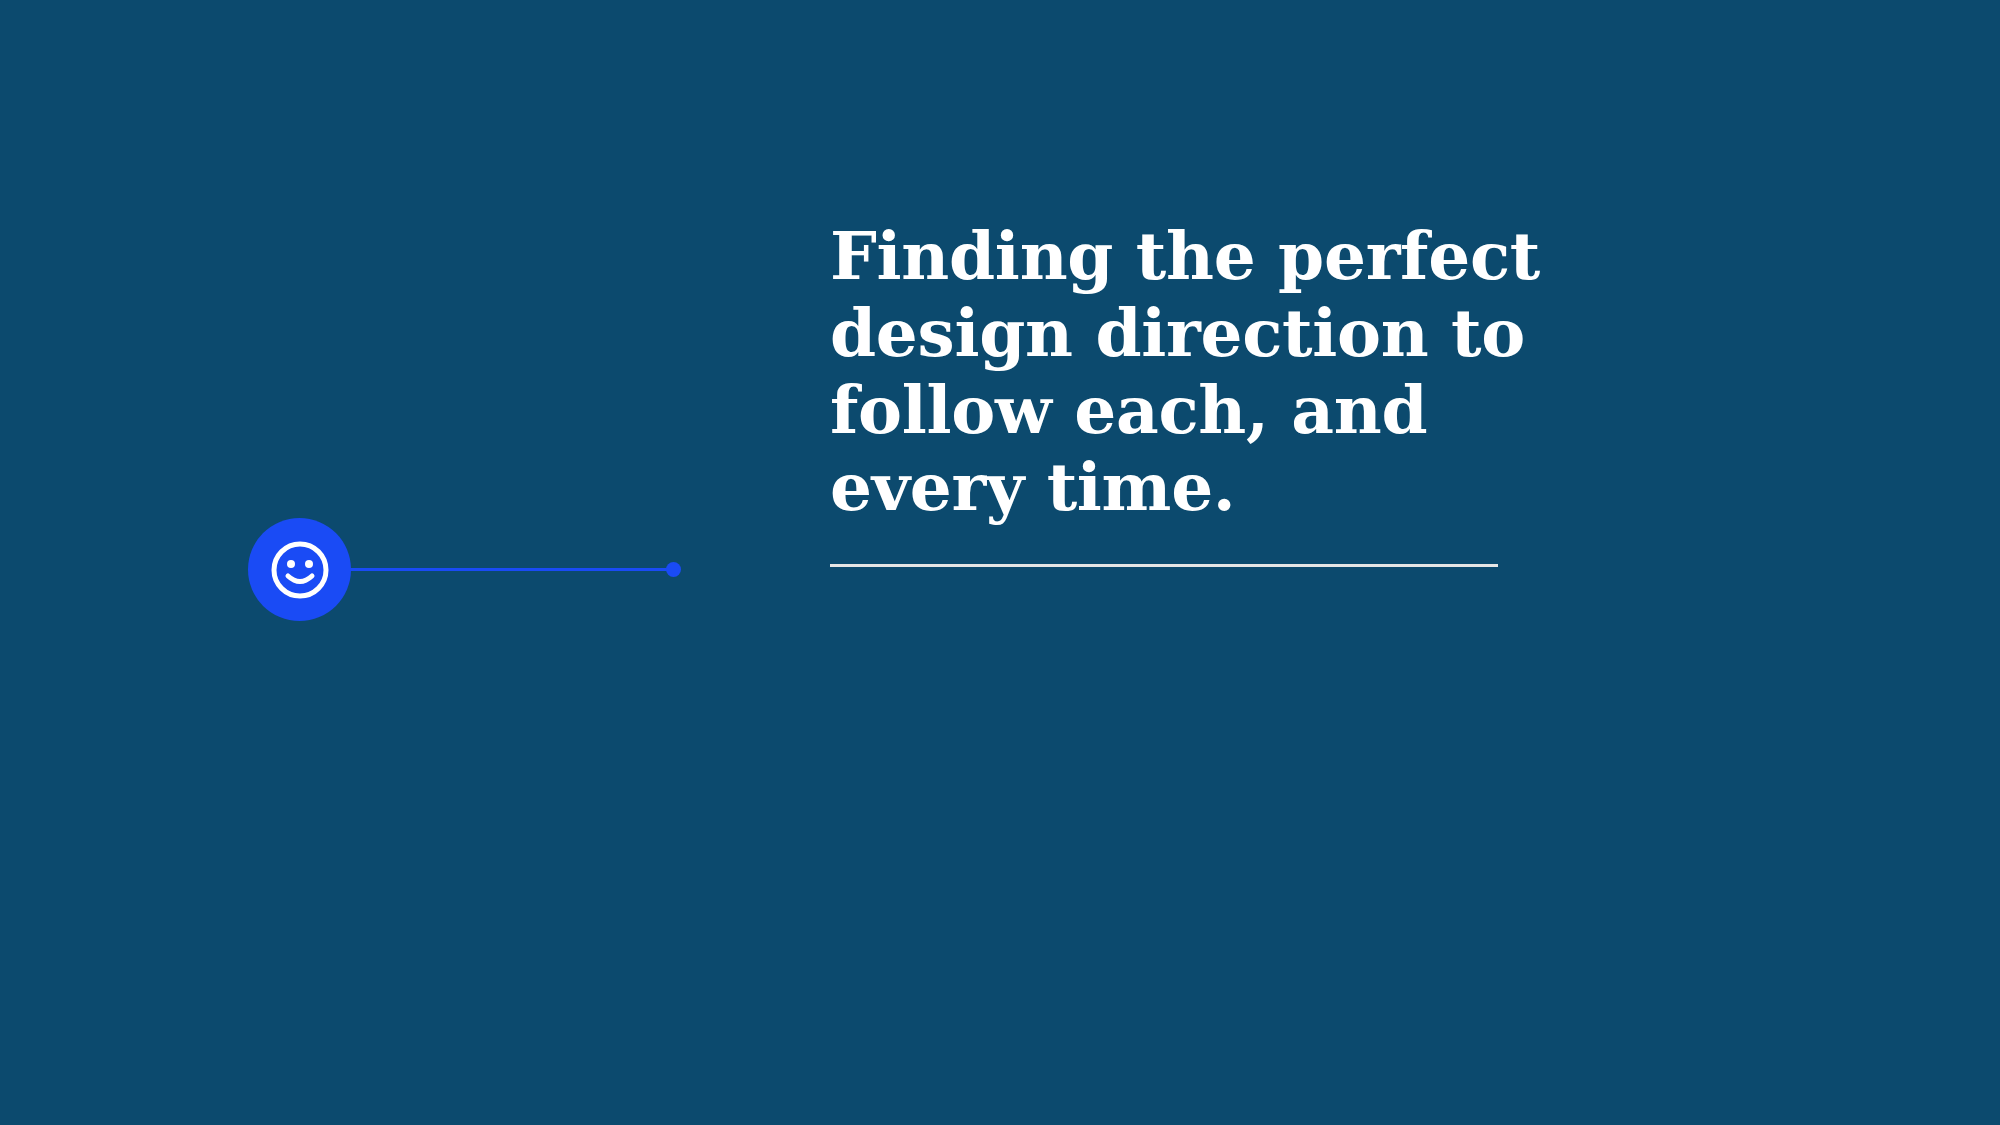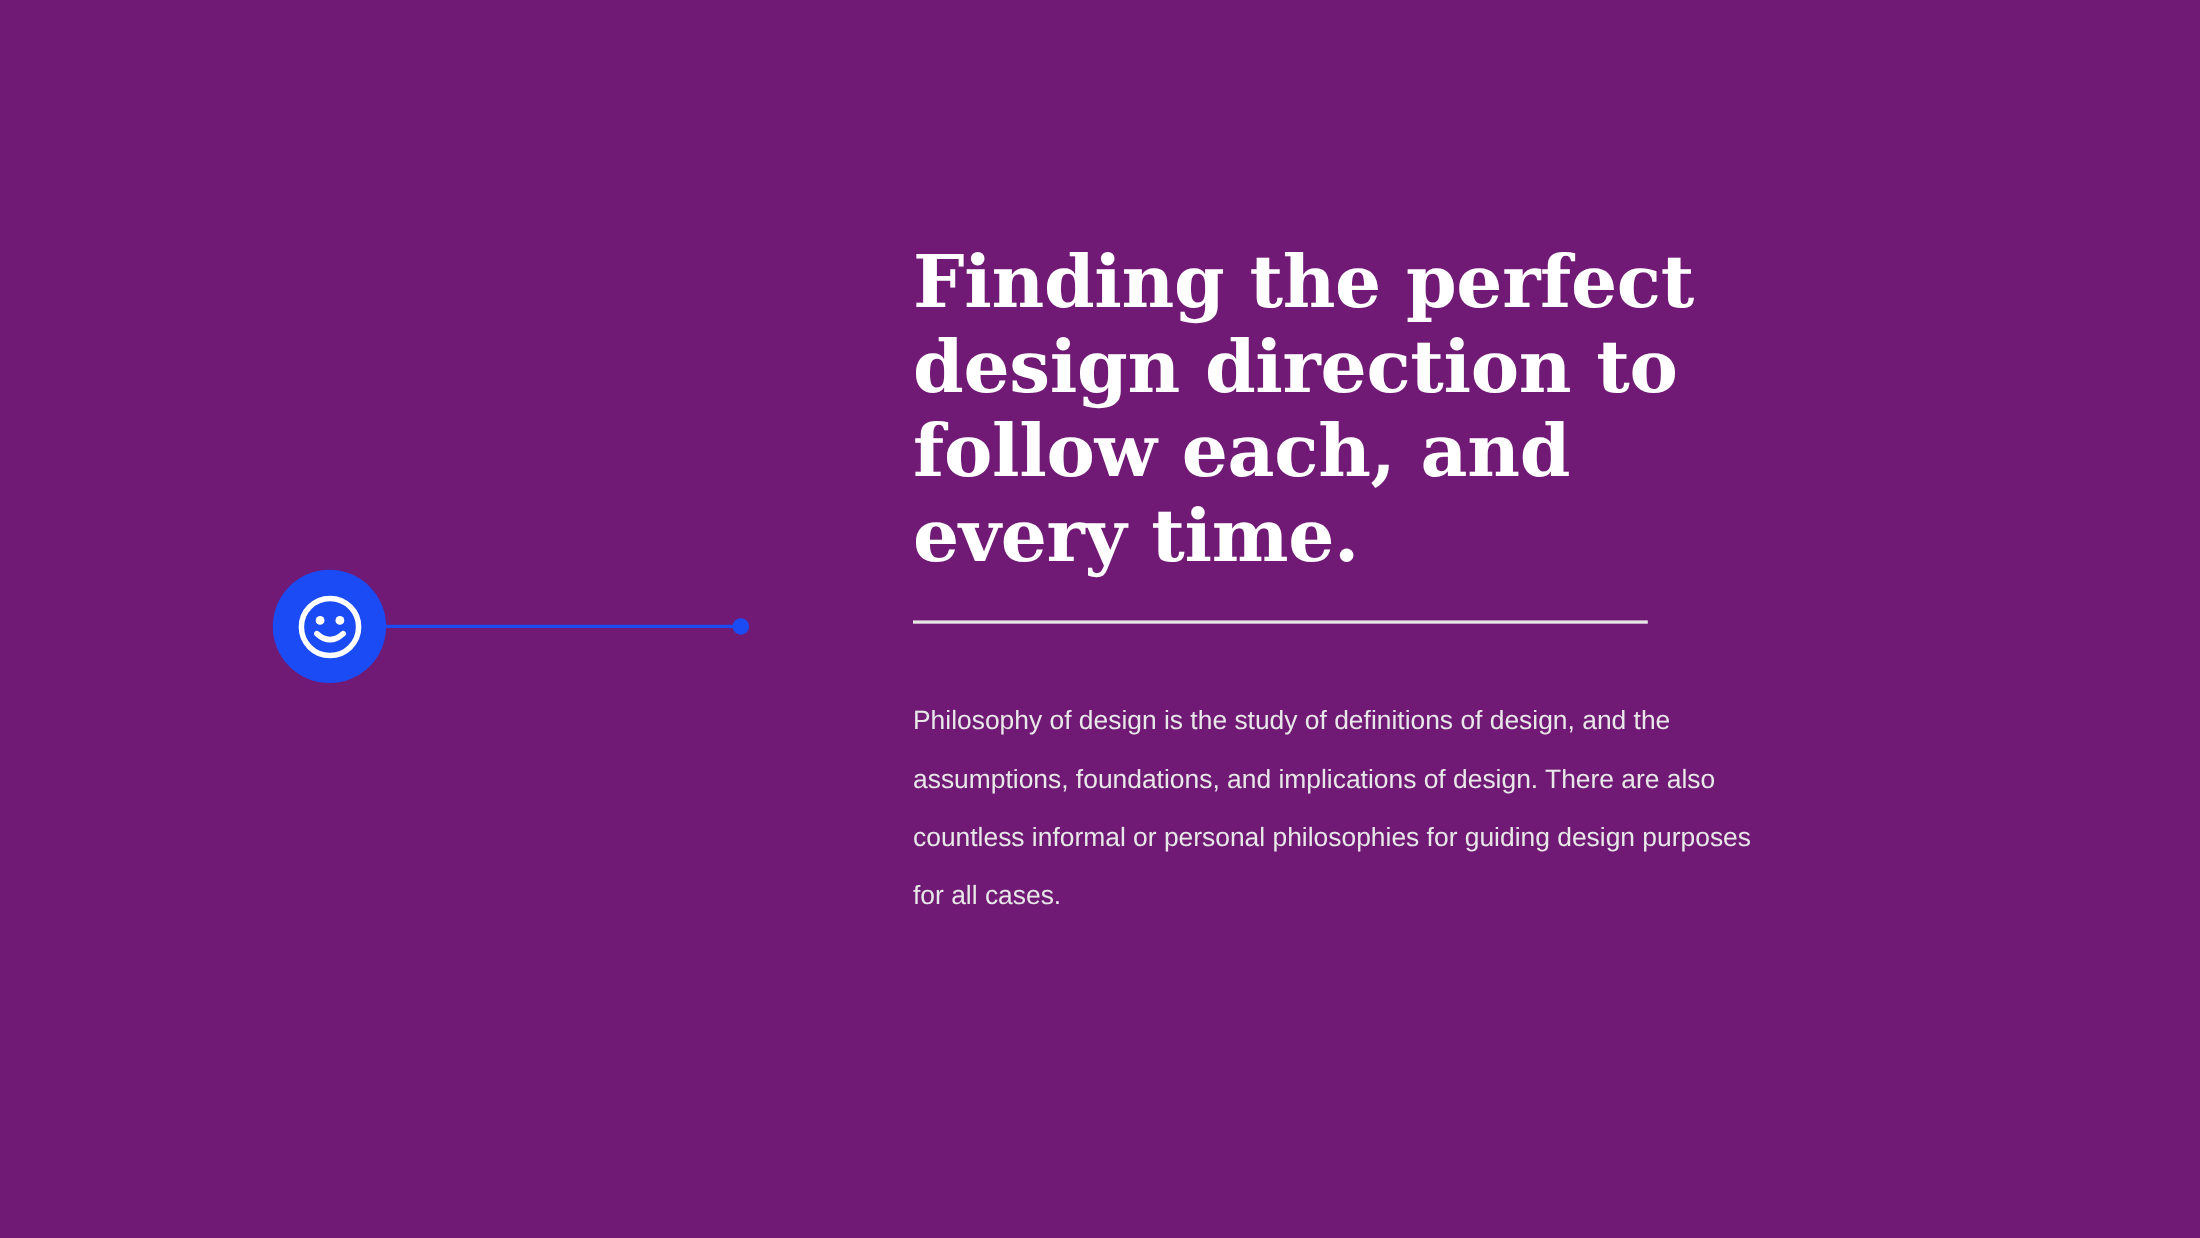--- a/index.html
+++ b/index.html
@@ -13,21 +13,21 @@
 
   body {
     background:#222222;
     font-family:"Liberation Sans", sans-serif;
     position:relative;
   }
 
   #slide {
     position:absolute;
     inset:0;
-    background:#701a75;
+    background:#0c4a6e;
     padding-left:24px;
   }
 
   
   #graphic {
     position:absolute;
     left:248px;
     top:518px;
     width:440px;
     height:104px;
@@ -136,17 +136,16 @@
 
   </div>
 
   <div id="content">
 
     <h1 id="heading">Finding the perfect design direction to follow each, and every time.</h1>
 
 
     <div id="divider"></div>
 
-    <p id="body-copy">Philosophy of design is the study of definitions of design, and the assumptions, foundations, and implications of design. There are also countless informal or personal philosophies for guiding design purposes for all cases.</p>
 
   </div>
 
 </div>
 
 </body></html>

